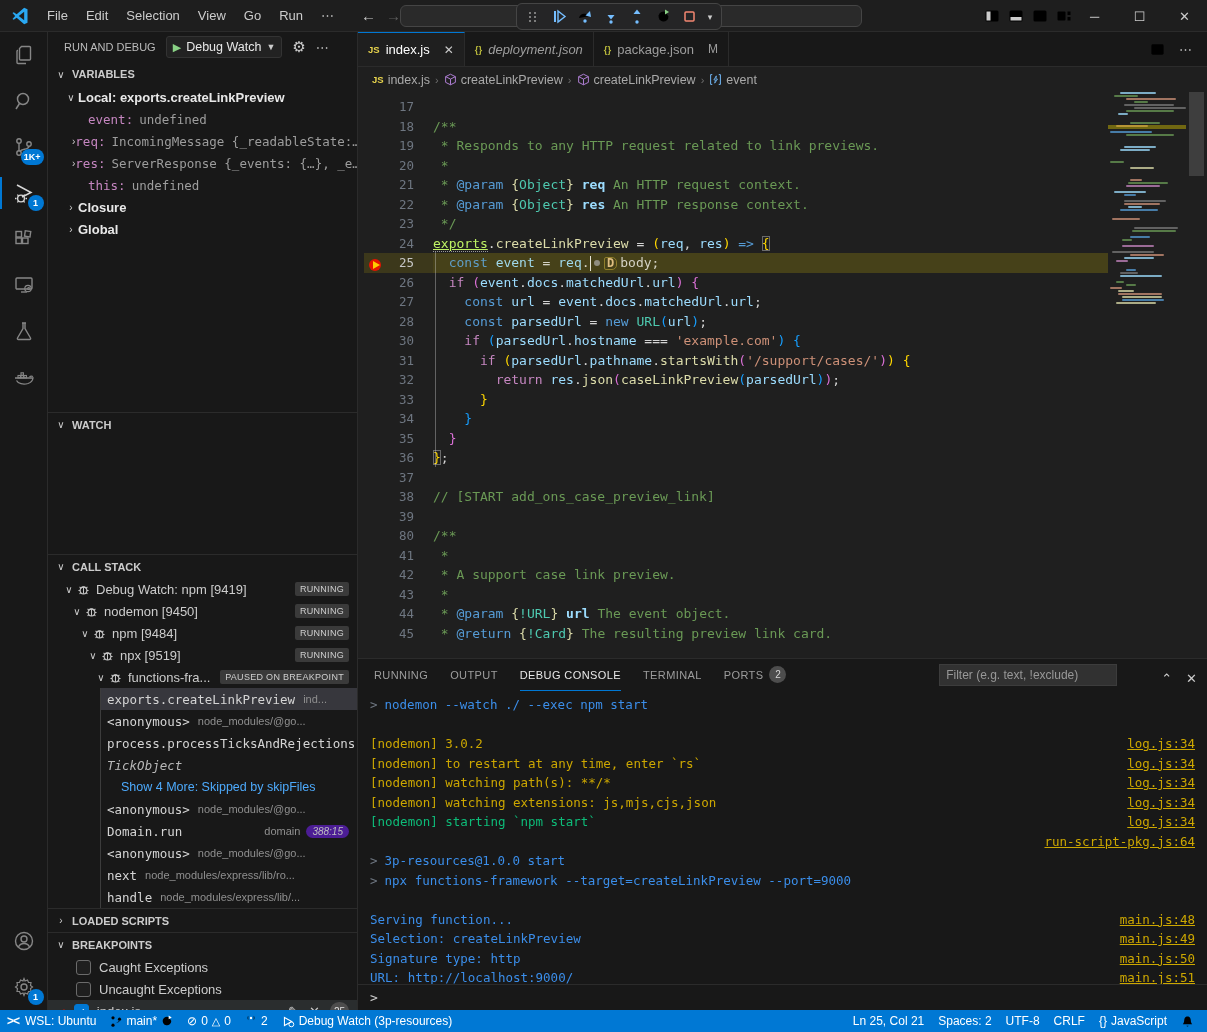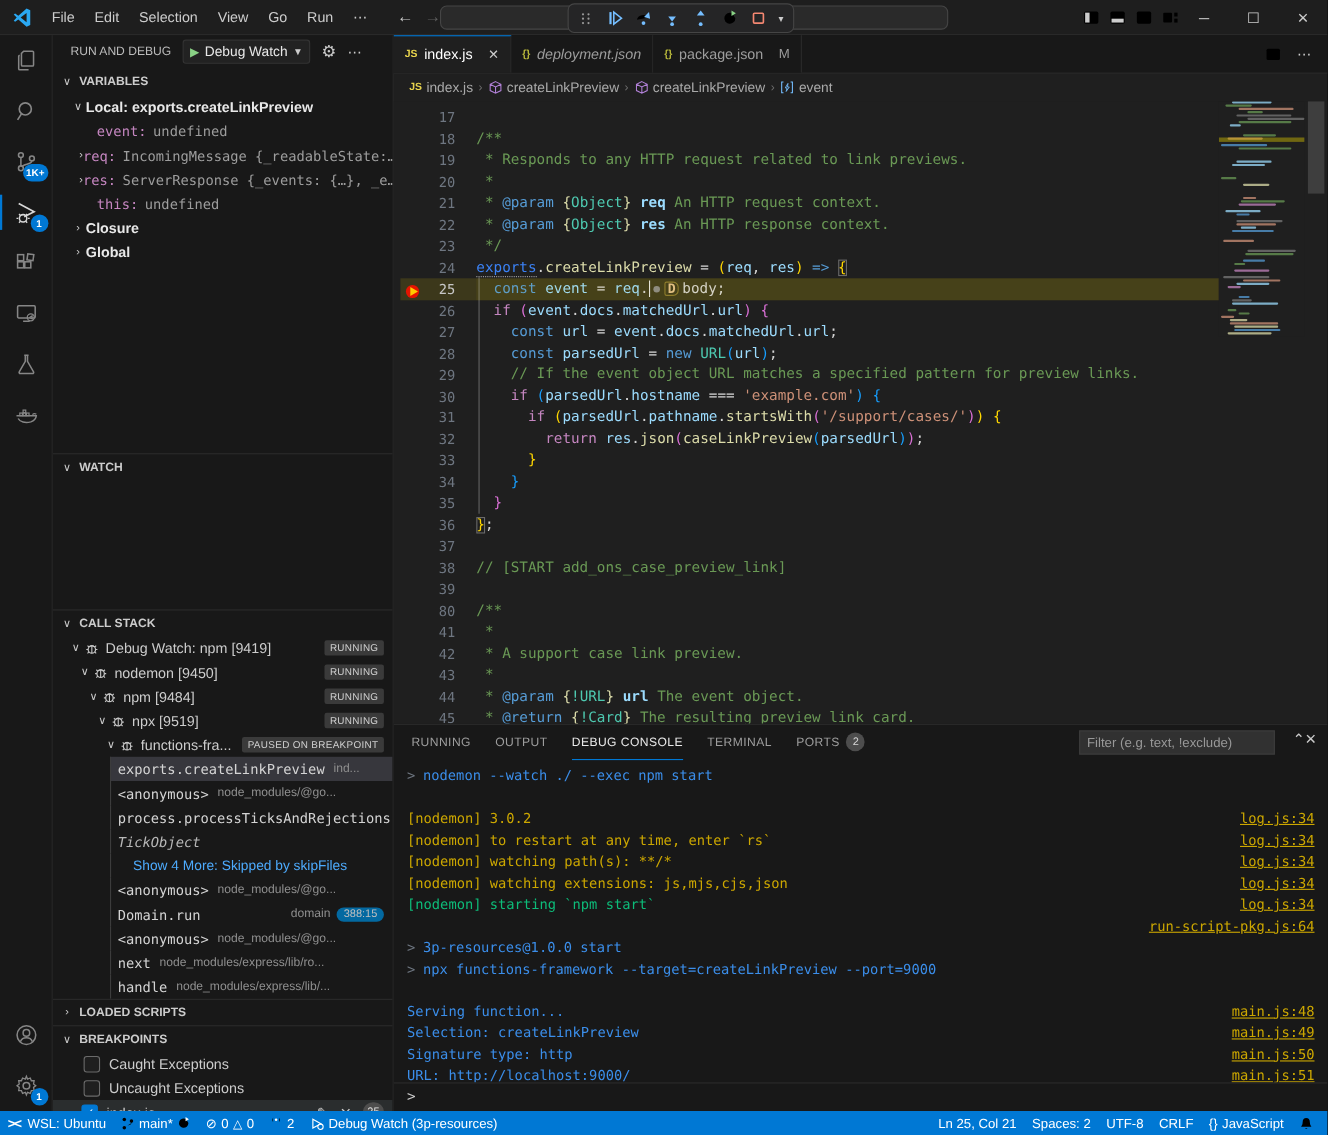--- a/index.html
+++ b/index.html
@@ -61,21 +61,21 @@
   .sect-body { overflow:hidden; }
 
   .tree-row { height:22px; display:flex; align-items:center; font-size:13px; white-space:nowrap; overflow:hidden; }
   .vname { color:#c586c0; font-family:"DejaVu Sans Mono", monospace; font-size:12.5px; }
   .vval { color:#9d9d9d; font-family:"DejaVu Sans Mono", monospace; font-size:12.5px; margin-left:6px; }
   .scope-lbl { font-weight:bold; color:#e8e8e8; }
   .run-badge { margin-left:auto; margin-right:8px; background:#3a3a3a; color:#cfcfcf; font-size:9px;
     padding:2px 5px; border-radius:2px; flex:none; letter-spacing:.3px; }
   .cs-name { font-family:"DejaVu Sans Mono", monospace; font-size:12.5px; color:#d4d4d4; }
   .cs-detail { color:#8f8f8f; font-size:11px; margin-left:8px; overflow:hidden; text-overflow:ellipsis; }
-  .cs-badge { background:#0369a1; color:#bfbfbf; font-size:10px; border-radius:8px; padding:1px 6px; margin:0 8px 0 6px; flex:none;}
+  .cs-badge { background:#4c1d95; color:#bfbfbf; font-size:10px; border-radius:8px; padding:1px 6px; margin:0 8px 0 6px; flex:none;font-style:italic;}
   .cs-link { color:#4daafc; font-size:12.5px; }
   .frame-guide { border-left:1px solid #3c3c3c; }
   .selrow { background:#37373d; }
   .bug-ic { flex:none; width:15px; height:15px; margin-right:5px; }
   .chk { width:15px; height:15px; border:1px solid #6b6b6b; border-radius:3px; background:#1f1f1f; flex:none; margin-right:8px; }
   .chk.on { background:#0078d4; border-color:#0078d4; color:#fff; font-size:11px; line-height:14px; text-align:center; }
   .bp-dot { color:#e51400; font-size:13px; margin:0 6px 0 0; }
   .row-act { margin-left:auto; display:flex; align-items:center; gap:10px; padding-right:8px; }
   .row-act .ic { color:#cccccc; font-size:13px; }
   .num-badge { background:#4d4d4d; color:#e0e0e0; font-size:10px; min-width:18px; height:18px; border-radius:9px;
@@ -105,42 +105,42 @@
   .cl .ltext { font-family:"DejaVu Sans Mono", monospace; font-size:13px; white-space:pre; }
   .cl.paused { background:rgba(205,183,10,0.17); }
   .cl.paused::after{ content:""; position:absolute; left:69px; right:0; top:0; bottom:0; background:rgba(210,190,0,0.07); }
   .bp-paused { position:absolute; left:5px; top:3px; width:14px; height:14px; }
   .bp-paused .c { position:absolute; left:0; top:1px; width:12px; height:12px; border-radius:50%; background:#e51400; }
   .bp-paused .a { position:absolute; left:4px; top:3px; width:0; height:0; border-left:7px solid #ffcc00; border-top:4px solid transparent; border-bottom:4px solid transparent; }
   .tk-pn{color:#d4d4d4}.tk-kw{color:#569cd6}.tk-ct{color:#c586c0}.tk-fn{color:#dcdcaa}
   .tk-vr{color:#9cdcfe}.tk-st{color:#ce9178}.tk-cm{color:#6a9955}.tk-ty{color:#4ec9b0}
   .tk-tg{color:#569cd6}.tk-pr{color:#9cdcfe;font-weight:bold}
   .tk-b1{color:#ffd700}.tk-b2{color:#da70d6}.tk-b3{color:#179fff}
-  .tk-ul{color:#3b82f6; border-bottom:1px dotted #999;}
+  .tk-ul{color:#bef264; border-bottom:1px dotted #999;text-decoration:underline;}
   .tk-mb{color:#ffd700; outline:1px solid #6a6a6a; outline-offset:-1px;}
   .cursor { display:inline-block; width:1.5px; height:15px; background:#e8e8e8; vertical-align:middle; }
   .gdot { display:inline-block; width:6px; height:6px; border-radius:50%; background:#8a8a8a; margin:0 4px 0 3px; vertical-align:middle; }
   .dicon { display:inline-block; color:#e2c08d; font-weight:bold; font-family:"DejaVu Sans Mono",monospace; font-size:12px;
     border:1px solid #8a7a30; border-radius:2px 5px 5px 2px; line-height:11px; padding:0 2px; margin-right:3px; vertical-align:middle; }
   .indent-guide { position:absolute; width:1px; background:rgba(226,226,226,0.35); left:77px; }
 
   .minimap { position:absolute; right:21px; top:0; bottom:352px; width:78px; background:#1f1f1f; overflow:hidden; }
   .mm-row { height:2px; margin-bottom:1px; border-radius:1px; }
   .mm-hl { position:absolute; left:0; right:0; height:4px; background:rgba(210,190,0,0.45); }
   .vscrollbar { position:absolute; right:0; top:0; width:21px; bottom:352px; }
   .vslider { position:absolute; left:3px; right:3px; top:0; height:84px; background:rgba(121,121,121,0.35); }
 
   
   .panel { position:absolute; left:0; right:0; bottom:0; height:352px; background:#181818; border-top:1px solid #2b2b2b; }
   .panel-head { height:32px; display:flex; align-items:center; padding:0 10px 0 16px; }
   .ptab { font-size:11px; letter-spacing:.4px; color:#9d9d9d; margin-right:22px; height:32px; display:flex; align-items:center; gap:6px; border-bottom:1px solid transparent; }
   .ptab.active { color:#e8e8e8; border-bottom-color:#0078d4; }
   .ptab .pbadge { background:#4d4d4d; color:#d6d6d6; font-size:10px; width:17px; height:17px; border-radius:50%;
     display:flex; align-items:center; justify-content:center; letter-spacing:0; }
-  .panel-actions { margin-left:auto; display:flex; align-items:flex-start; }
+  .panel-actions { margin-left:auto; display:flex; align-items:flex-end; gap:14px; }
   .filter-input { width:178px; height:22px; background:#313131; border:1px solid #3c3c3c; color:#cccccc;
     font-size:12px; padding:0 6px; outline:none; }
   .filter-input::placeholder { color:#989898; }
   .pa-ic { color:#cccccc; font-size:13px; }
   .console { position:absolute; left:0; right:0; top:32px; bottom:26px; overflow:hidden; padding-top:4px; }
   .crow { height:19.5px; display:flex; align-items:center; padding:0 12px 0 12px;
     font-family:"DejaVu Sans Mono", monospace; font-size:12.5px; white-space:pre; }
   .crow .pfx { color:#6e7681; margin-right:7px; }
   .crow .ctext { overflow:hidden; text-overflow:ellipsis; }
   .crow .clink { margin-left:auto; color:#cca700; text-decoration:underline; flex:none; }
@@ -655,26 +655,20 @@
             <span class="ltext"><span class="tk-pn">    </span><span class="tk-kw">const</span><span class="tk-pn"> </span><span class="tk-vr">url</span><span class="tk-pn"> = </span><span class="tk-vr">event</span><span class="tk-pn">.</span><span class="tk-vr">docs</span><span class="tk-pn">.</span><span class="tk-vr">matchedUrl</span><span class="tk-pn">.</span><span class="tk-vr">url</span><span class="tk-pn">;</span></span>
           </div>
           <div class="cl">
             <span class="gut">
               <span class="lnum">28</span>
             </span>
             <span class="ltext"><span class="tk-pn">    </span><span class="tk-kw">const</span><span class="tk-pn"> </span><span class="tk-vr">parsedUrl</span><span class="tk-pn"> = </span><span class="tk-kw">new</span><span class="tk-pn"> </span><span class="tk-ty">URL</span><span class="tk-b3">(</span><span class="tk-vr">url</span><span class="tk-b3">)</span><span class="tk-pn">;</span></span>
           </div>
           <div class="cl">
             <span class="gut">
-              <span class="lnum">29</span>
-            </span>
-            <span class="ltext"><span class="tk-pn">    </span><span class="tk-cm">// If the event object URL matches a specified pattern for preview links.</span></span>
-          </div>
-          <div class="cl">
-            <span class="gut">
               <span class="lnum">30</span>
             </span>
             <span class="ltext"><span class="tk-pn">    </span><span class="tk-ct">if</span><span class="tk-pn"> </span><span class="tk-b3">(</span><span class="tk-vr">parsedUrl</span><span class="tk-pn">.</span><span class="tk-vr">hostname</span><span class="tk-pn"> === </span><span class="tk-st">'example.com'</span><span class="tk-b3">)</span><span class="tk-pn"> </span><span class="tk-b3">{</span></span>
           </div>
           <div class="cl">
             <span class="gut">
               <span class="lnum">31</span>
             </span>
             <span class="ltext"><span class="tk-pn">      </span><span class="tk-ct">if</span><span class="tk-pn"> </span><span class="tk-b1">(</span><span class="tk-vr">parsedUrl</span><span class="tk-pn">.</span><span class="tk-vr">pathname</span><span class="tk-pn">.</span><span class="tk-fn">startsWith</span><span class="tk-b2">(</span><span class="tk-st">'/support/cases/'</span><span class="tk-b2">)</span><span class="tk-b1">)</span><span class="tk-pn"> </span><span class="tk-b1">{</span></span>
           </div>

